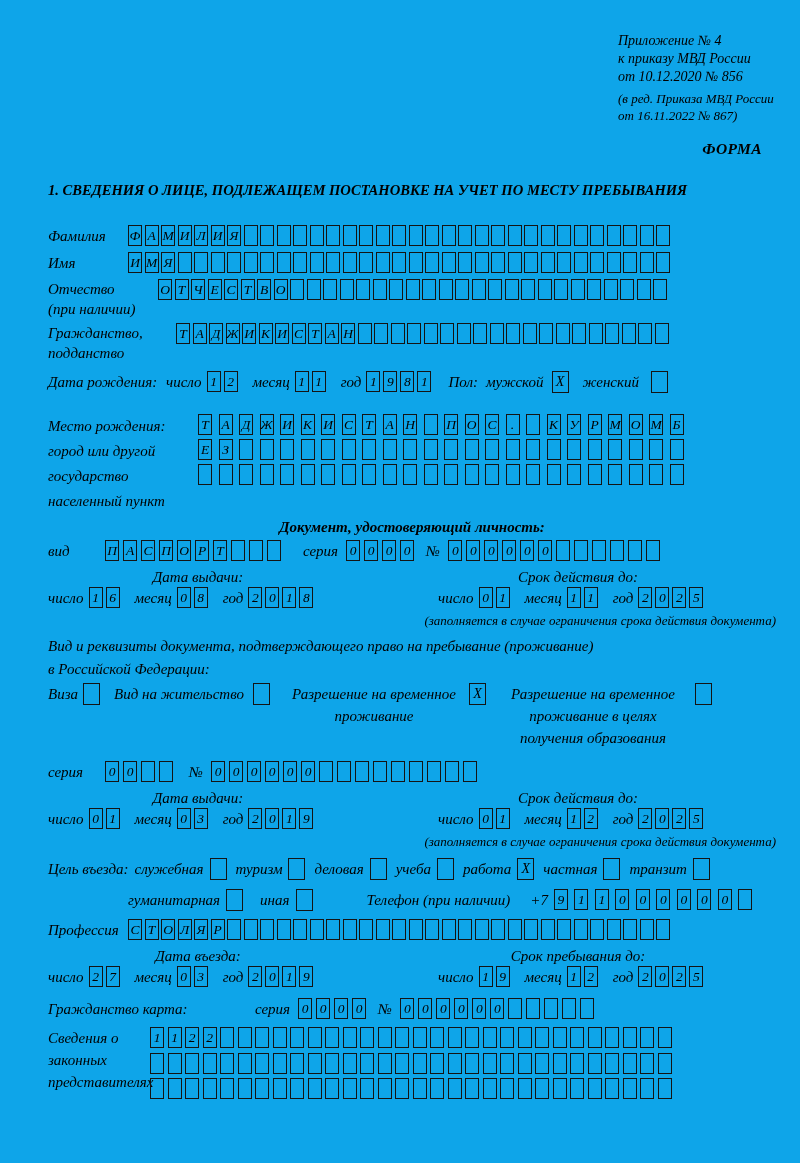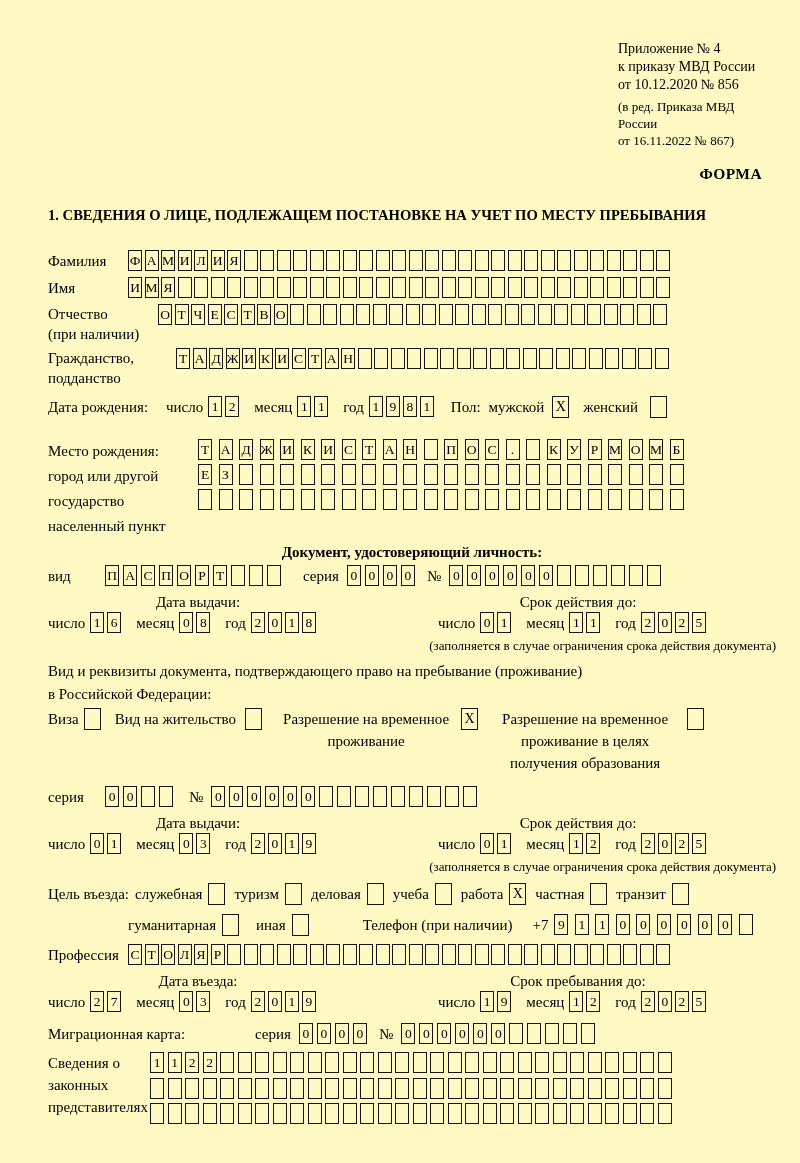--- a/index.html
+++ b/index.html
@@ -1,20 +1,20 @@
 <!DOCTYPE html>
 <html><head>
 <meta charset="utf-8">
 <style>
   * { box-sizing: border-box; }
   html,body { margin:0; padding:0; background:#fff; }
   .page {
-    width:800px; height:1163px; background:#fef9c3; color:#000;
+    width:800px; height:1163px; background:#0ea5e9; color:#000;
     font-family:"Liberation Serif","DejaVu Serif",serif; font-size:15px;
-    padding:40px 24px 0 48px; overflow:hidden; position:relative;
+    padding:32px 24px 0 48px; overflow:hidden; position:relative;font-style:italic;
   }
   
   .appendix { margin-left:570px; line-height:18px; font-size:14px; }
   .appendix-note { font-size:13px; line-height:17px; margin-top:4px; }
   .forma { text-align:right; margin:16px 14px 0 0; font-weight:bold; font-size:15.5px; letter-spacing:.4px; }
   .title { text-align:center; font-weight:bold; font-size:15.5px; line-height:23px; margin-top:18px; }
   .title-underline { display:inline-block; width:55px; height:14px; border-bottom:2px solid #333; margin-left:10px; }
   .section-title { font-weight:bold; font-size:14.6px; margin-top:24px; }
 
   
@@ -670,21 +670,21 @@
             <span class="cell">2</span>
             <span class="cell">0</span>
             <span class="cell">2</span>
             <span class="cell">5</span>
           </span>
         </div>
     </div>
   </div>
 
   <div class="frow" style="margin-top:9px;">
-    <span class="flabel" style="width:165px;">Миграционная карта:</span>
+    <span class="flabel" style="width:165px;">Гражданство карта:</span>
     <span class="flabel ml42">серия</span>
     <span class="boxes med ml8">
         <span class="cell">0</span>
         <span class="cell">0</span>
         <span class="cell">0</span>
         <span class="cell">0</span>
       </span>
     <span class="flabel ml8">№</span>
     <span class="boxes med ml8">
         <span class="cell">0</span>

